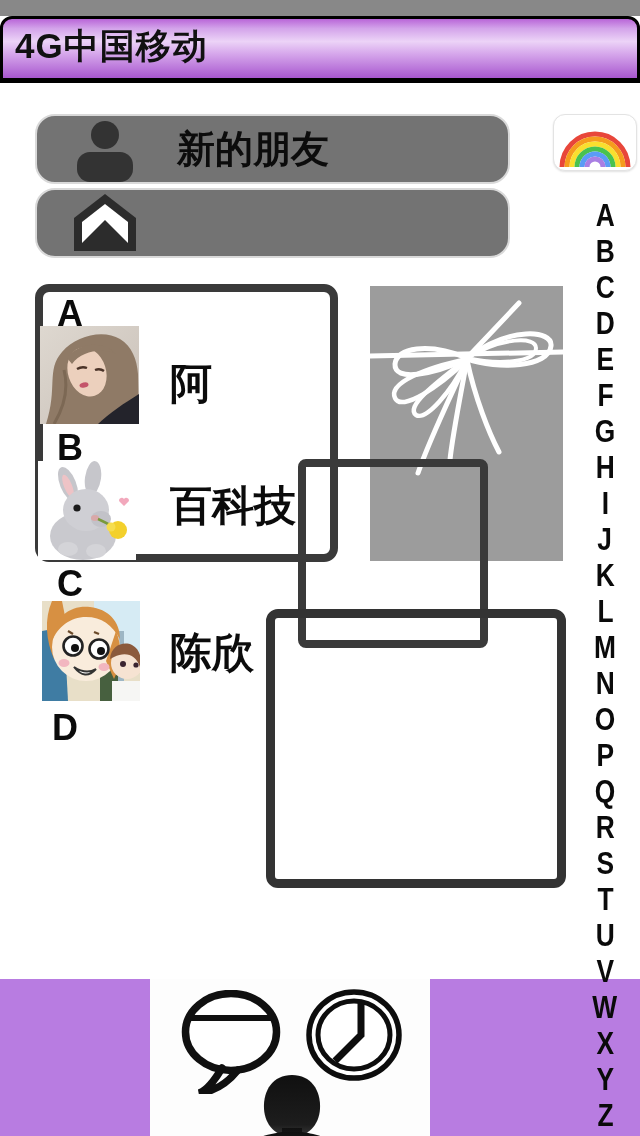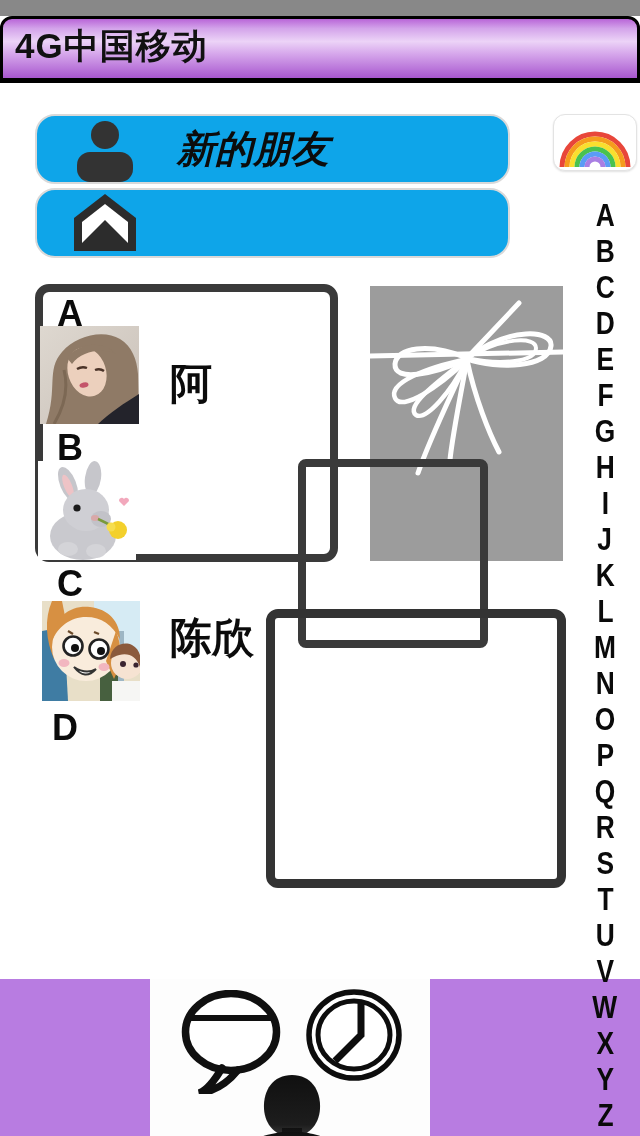--- a/index.html
+++ b/index.html
@@ -17,21 +17,21 @@
     border:3px solid #000;border-bottom:5px solid #000;
     border-radius:12px 12px 0 0;
     display:flex;align-items:center;justify-content:space-between;
     padding:0 12px 4px 12px;
     font-size:35px;font-weight:bold;color:#111;letter-spacing:1px;
   }
 
   
   .menu-row{
     position:absolute;left:35px;width:475px;height:70px;
-    background:#0ea5e9;border:2px solid #d9d9d9;border-radius:20px;font-style:italic;
+    background:#737373;border:2px solid #d9d9d9;border-radius:20px;
   }
   .menu-row .row-icon{position:absolute;left:32px;top:4px;}
   .menu-row .row-label{
     position:absolute;left:140px;top:0;height:66px;line-height:66px;
     font-size:38px;font-weight:bold;color:#0c0c0c;
   }
   .rainbow-wrap{
     position:absolute;left:553px;top:98px;width:84px;height:57px;
     background:#fff;border:1px solid #e3e3e3;border-radius:12px;
     box-shadow:0 1px 2px rgba(0,0,0,.12);
@@ -215,20 +215,21 @@
       <circle cx="39" cy="47" r="3.6" fill="#1c1c1c"></circle>
       <ellipse cx="57" cy="57" rx="4" ry="3" fill="#d9a8a8"></ellipse>
       <path d="M 60 58 C 67 61 72 64 77 67" stroke="#7a9a3c" stroke-width="2.5" fill="none"></path>
       <circle cx="80" cy="69" r="9" fill="#f3d02c"></circle>
       <circle cx="73" cy="66" r="4.5" fill="#f6dd4e"></circle>
       <path d="M 86 38 a 2.8 2.8 0 0 1 5 2 l -5 5 l -5 -5 a 2.8 2.8 0 0 1 5 -2 Z" fill="#f2a8bc"></path>
       <ellipse cx="30" cy="88" rx="10" ry="7" fill="#d4d4d8"></ellipse>
       <ellipse cx="58" cy="90" rx="10" ry="7" fill="#d4d4d8"></ellipse>
     </svg>
   </div>
+  <div class="contact-name" style="top:462px;">百科技</div>
 
   <div class="section-letter" style="left:57px;top:548px;">C</div>
   <div class="avatar" style="left:42px;top:585px;width:98px;height:100px;">
     <svg width="98" height="100" viewBox="0 0 98 100">
       <rect width="98" height="100" fill="#e8dfc8"></rect>
       <rect x="52" y="0" width="46" height="64" fill="#d6ebf4"></rect>
       <rect x="58" y="38" width="18" height="62" fill="#47603f"></rect>
       <rect x="76" y="30" width="6" height="70" fill="#9db6c4"></rect>
       <path d="M 0 30 L 22 26 L 26 100 L 0 100 Z" fill="#3f7ca3"></path>
       <path d="M 10 0 C 2 18 4 40 12 58 L 26 30 L 20 0 Z" fill="#d79042"></path>
@@ -244,21 +245,21 @@
       <ellipse cx="22" cy="62" rx="5.5" ry="4" fill="#f2b6c0"></ellipse>
       <ellipse cx="62" cy="66" rx="5.5" ry="4" fill="#f2b6c0"></ellipse>
       <path d="M 32 66 Q 43 80 54 68 Q 44 74 32 66 Z" fill="#fff" stroke="#333" stroke-width="2"></path>
       <circle cx="85" cy="62" r="16" fill="#f6e3d2"></circle>
       <path d="M 68 58 C 69 44 82 40 90 44 C 98 48 100 58 98 66 C 94 54 84 50 72 56 Z" fill="#8b5a3c"></path>
       <circle cx="81" cy="63" r="3" fill="#3a2430"></circle>
       <circle cx="94" cy="64" r="2.6" fill="#3a2430"></circle>
       <rect x="70" y="80" width="28" height="20" fill="#f6f6f4"></rect>
     </svg>
   </div>
-  <div class="contact-name" style="top:594px;">陈欣</div>
+  <div class="contact-name" style="top:609px;">陈欣</div>
 
   <div class="section-letter" style="left:52px;top:692px;">D</div>
 
   <div class="tabbar-purple"></div>
   <div class="tabbar-panel"></div>
 
   <div class="tab-icon" style="left:180px;top:974px;">
     <svg width="104" height="104" viewBox="0 0 104 104">
       <ellipse cx="51" cy="42" rx="45.5" ry="38.5" fill="#ffffff" stroke="#101010" stroke-width="7.5"></ellipse>
       <path d="M 10 28 L 92 28" stroke="#101010" stroke-width="6"></path>

